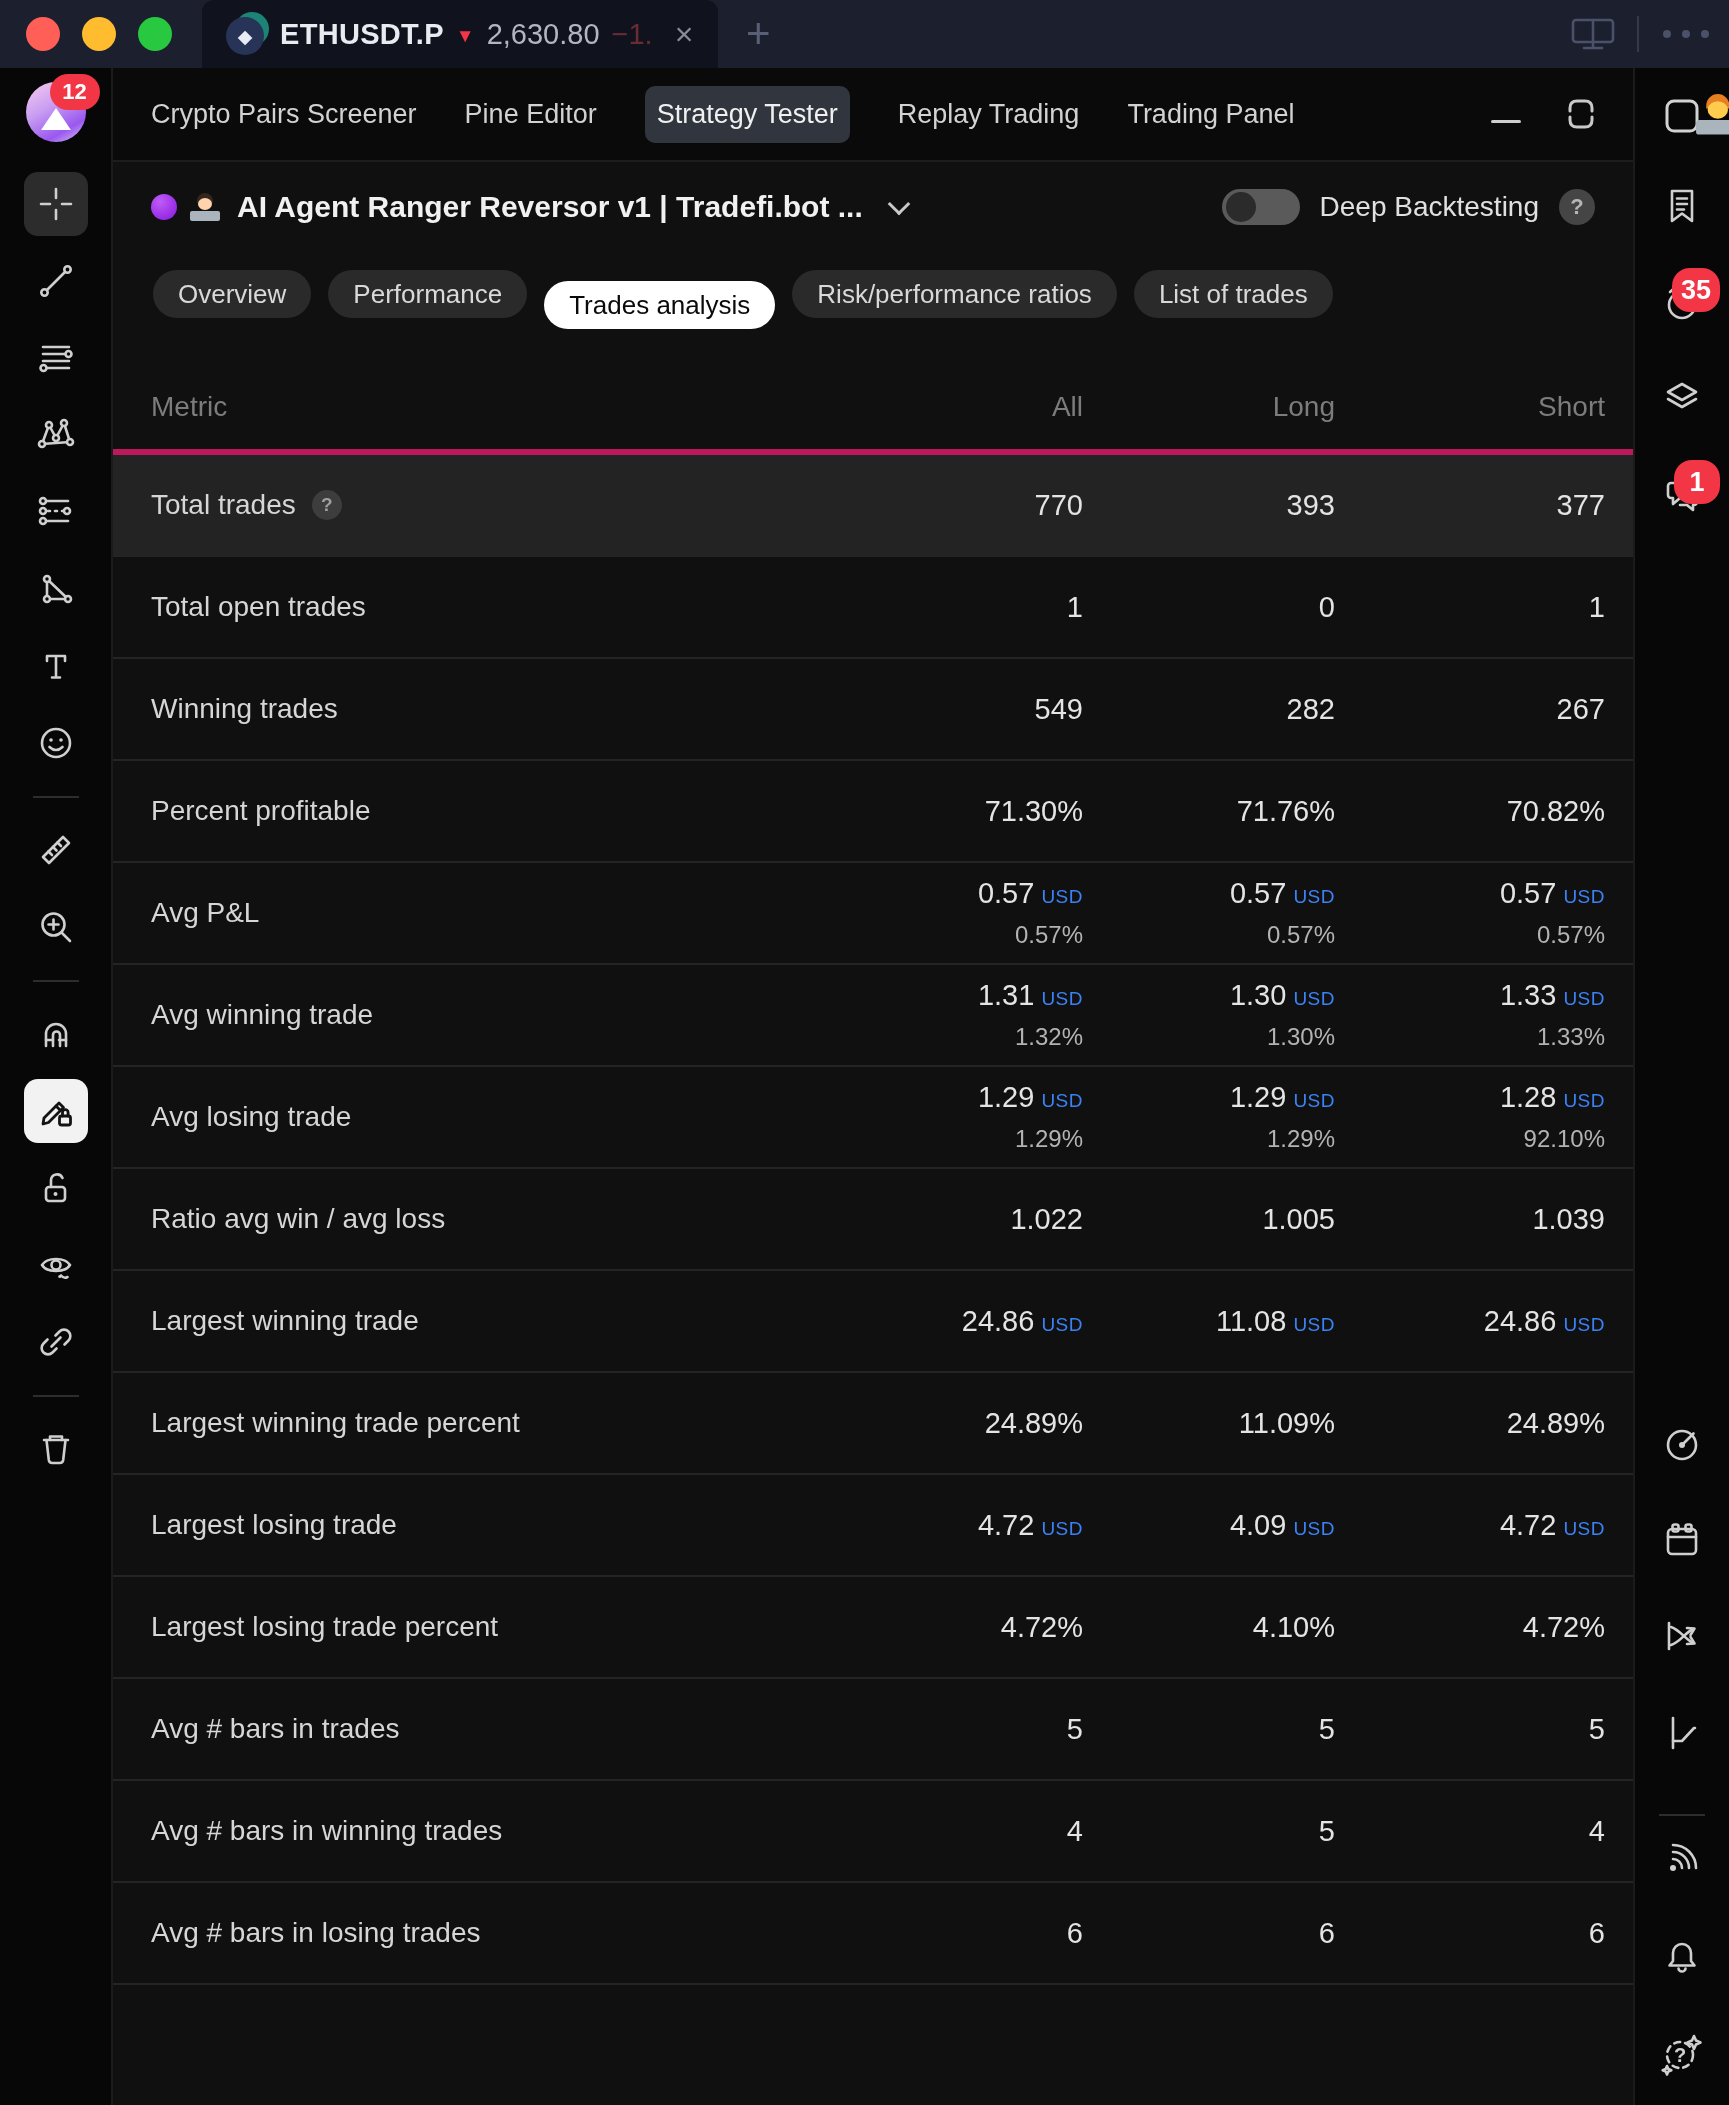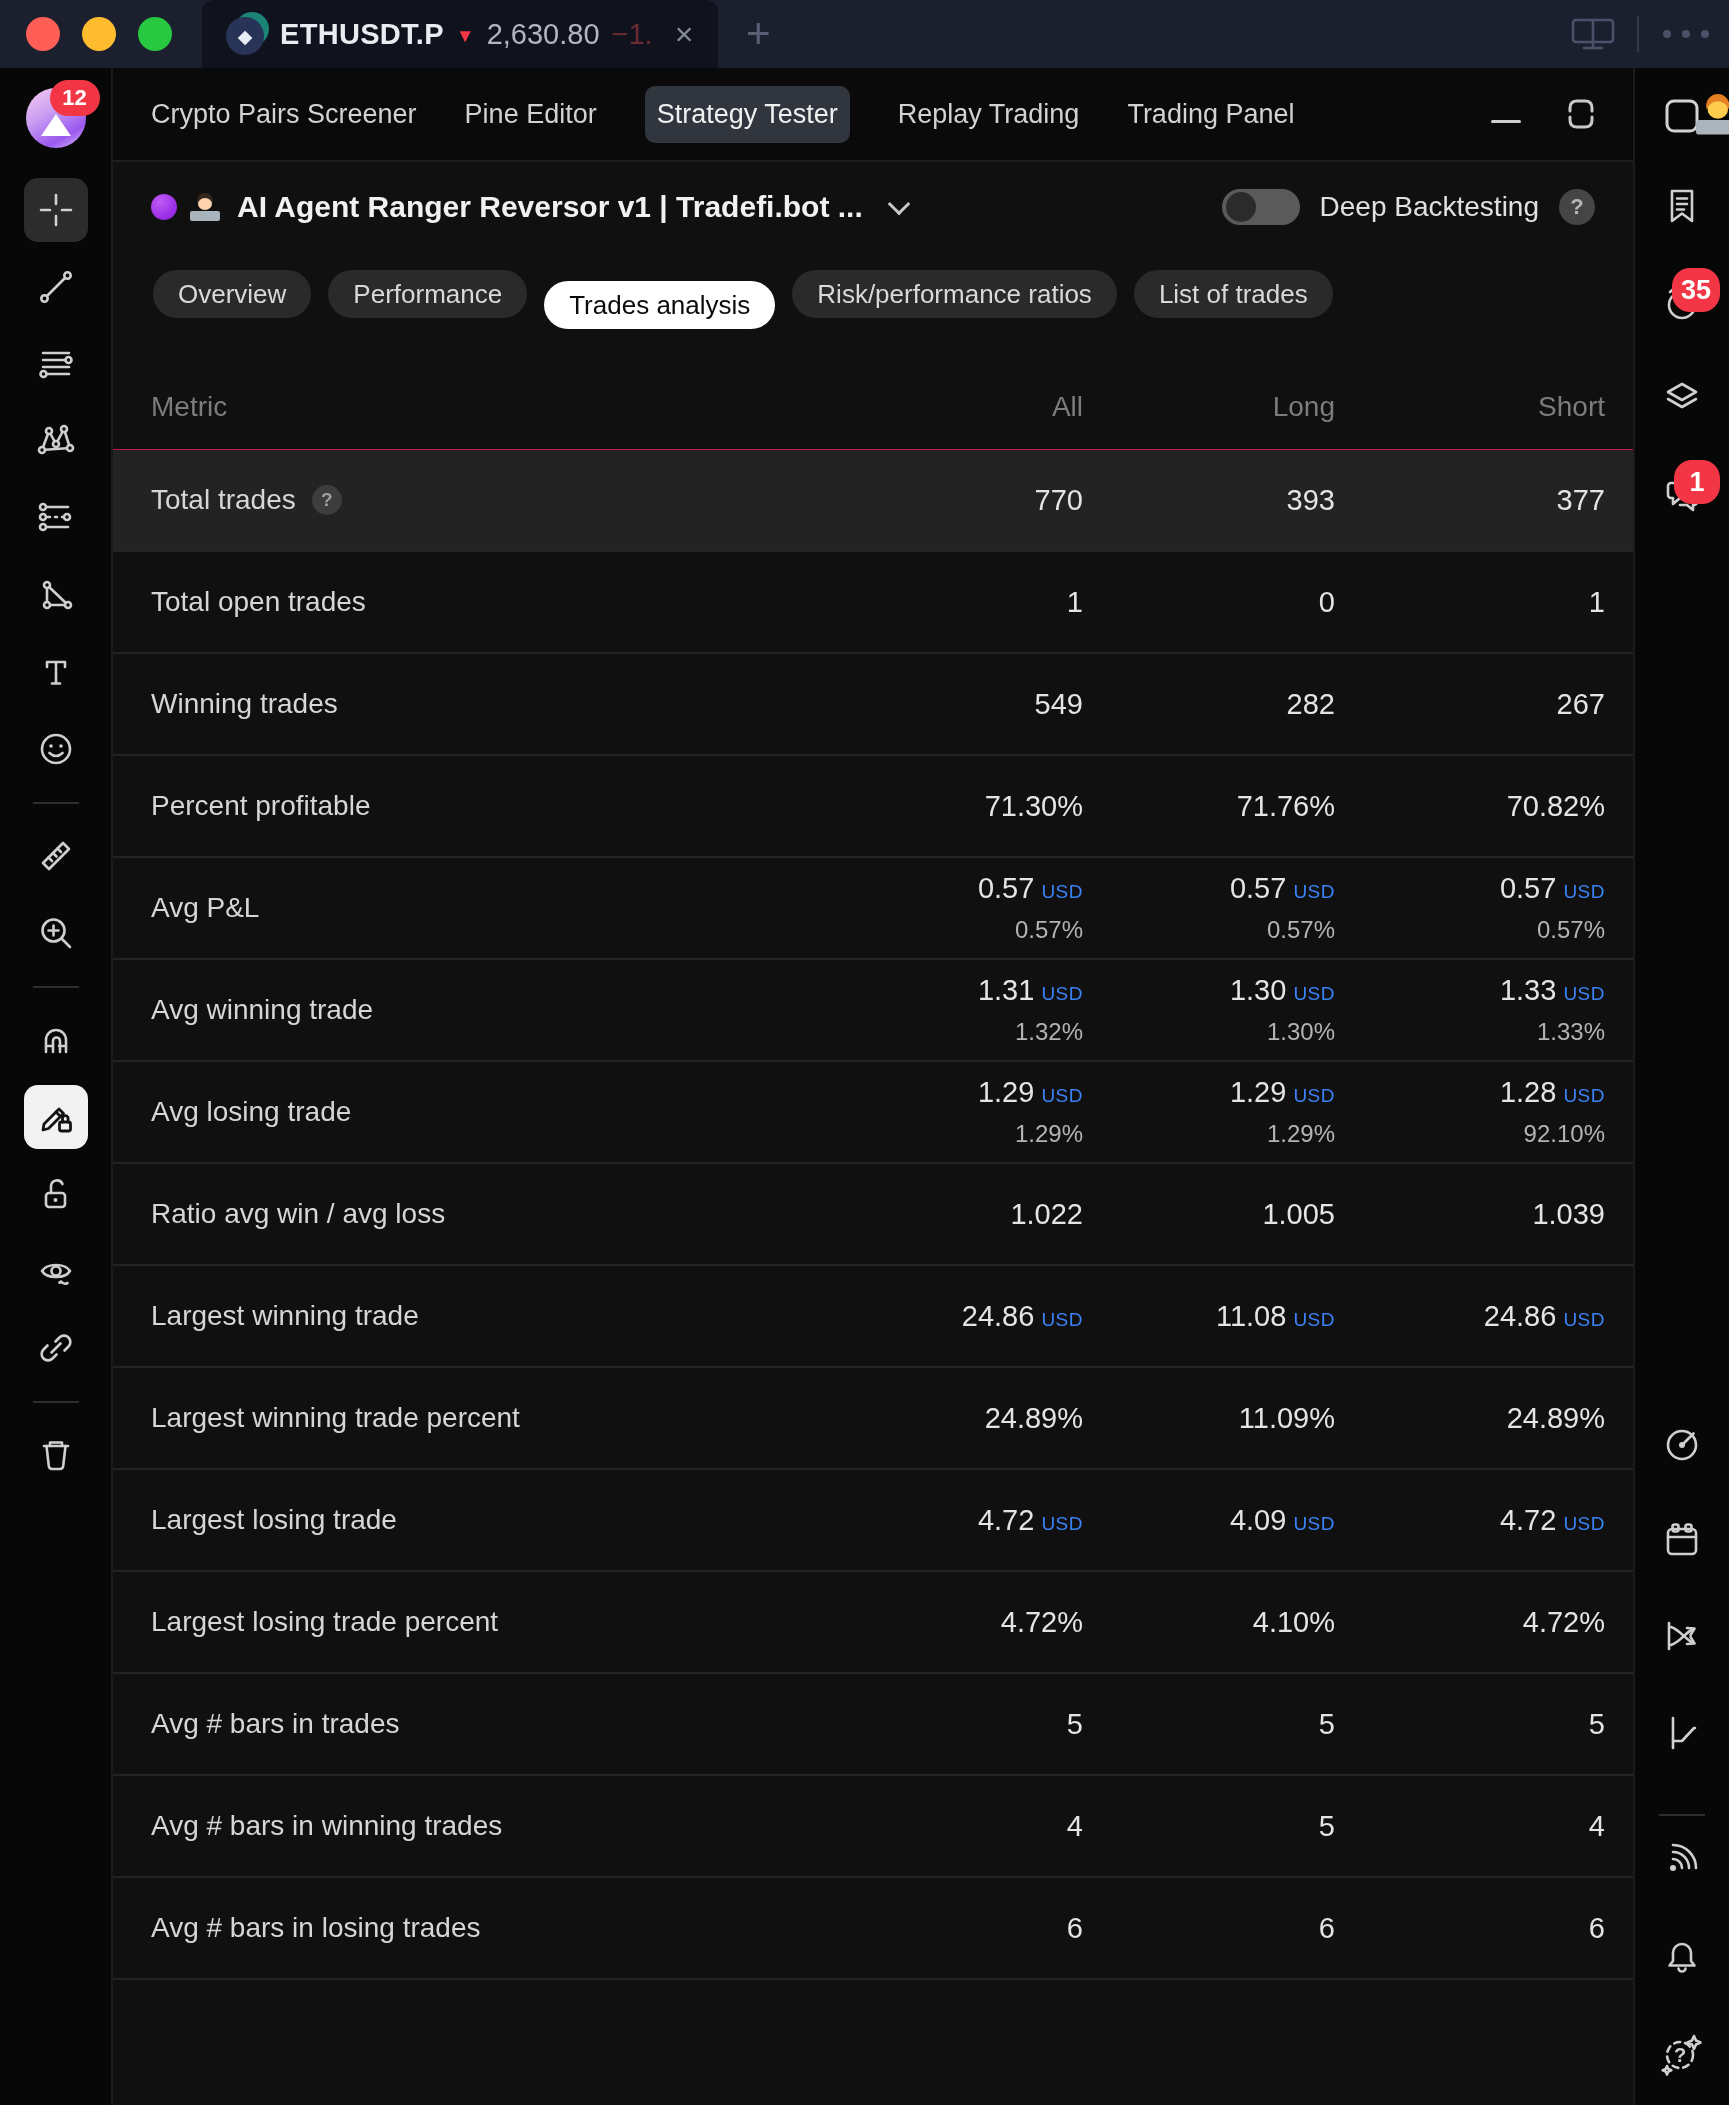--- a/index.html
+++ b/index.html
@@ -22,21 +22,21 @@
   .btab .price{font-size:29px;color:#b2b6c1;}
   .btab .chg{font-size:29px;color:#6b2b33;}
   .btab .tclose{font-size:32px;color:#878c99;margin-left:10px;cursor:default;}
   .newtab{align-self:center;margin-left:28px;font-size:42px;color:#596076;line-height:1;}
   .chrome-right{position:absolute;right:16px;top:0;height:100%;display:flex;align-items:center;gap:20px;}
   .vdiv{width:2px;height:36px;background:#333a4d;}
 
   
   .app{display:flex;height:2038px;}
   .rail{background:#070707;display:flex;flex-direction:column;align-items:center;overflow:hidden;}
-  .rail-left{width:111px;padding-top:20px;}
+  .rail-left{width:111px;padding-top:14px;}
   .rail-right{width:94px;padding:24px 0 26px;position:relative;}
   .main{flex:1;background:#101010;border-left:2px solid #1b1b1b;border-right:2px solid #1b1b1b;
         display:flex;flex-direction:column;min-width:0;}
 
   
   .avatar{position:relative;width:60px;height:60px;border-radius:50%;flex:0 0 auto;
           background:linear-gradient(150deg,#f2c6ee 5%,#c99ef2 40%,#9a58ef 75%,#dcc8f5 100%);
           display:flex;align-items:flex-end;justify-content:center;margin-bottom:30px;}
   .avatar .mount{width:0;height:0;border-left:15px solid transparent;border-right:15px solid transparent;
                  border-bottom:22px solid #fff;margin-bottom:12px;}
@@ -92,21 +92,21 @@
 
   
   .pills{display:flex;align-items:flex-start;gap:17px;padding:18px 0 20px 40px;flex:0 0 auto;}
   .pill{height:48px;display:flex;align-items:center;padding:0 25px;border-radius:26px;background:#2a2a2a;
         color:#d9d9d9;font-size:26px;white-space:nowrap;}
   .pill.pill-active{background:#ffffff;color:#0a0a0a;margin-top:11px;}
 
   
   .ttable{margin-top:16px;flex:1;display:flex;flex-direction:column;}
   .t-head,.t-row{display:grid;grid-template-columns:1fr 259px 252px 270px;padding:0 28px 0 38px;align-items:center;}
-  .t-head{height:84px;border-bottom:1px solid #be185d;}
+  .t-head{height:84px;border-bottom:6px solid #be185d;}
   .th{font-size:28px;color:#7c7c7c;}
   .th.tnum{text-align:right;}
   .t-row{height:100px;border-bottom:2px solid #242424;}
   .t-row.hl{background:#232323;}
   .tcell.tlabel{display:flex;align-items:center;font-size:28px;color:#d6d6d6;}
   .row-help{width:30px;height:30px;border-radius:50%;background:#3d3d3d;color:#9f9f9f;font-size:19px;
             font-weight:700;display:flex;align-items:center;justify-content:center;margin-left:16px;}
   .tcell.tnum{display:flex;flex-direction:column;align-items:flex-end;justify-content:center;gap:11px;}
   .vmain{font-size:29px;color:#e4e4e4;display:flex;align-items:baseline;}
   .vunit{font-size:19px;color:#3b82f6;margin-left:7px;letter-spacing:0.5px;}

